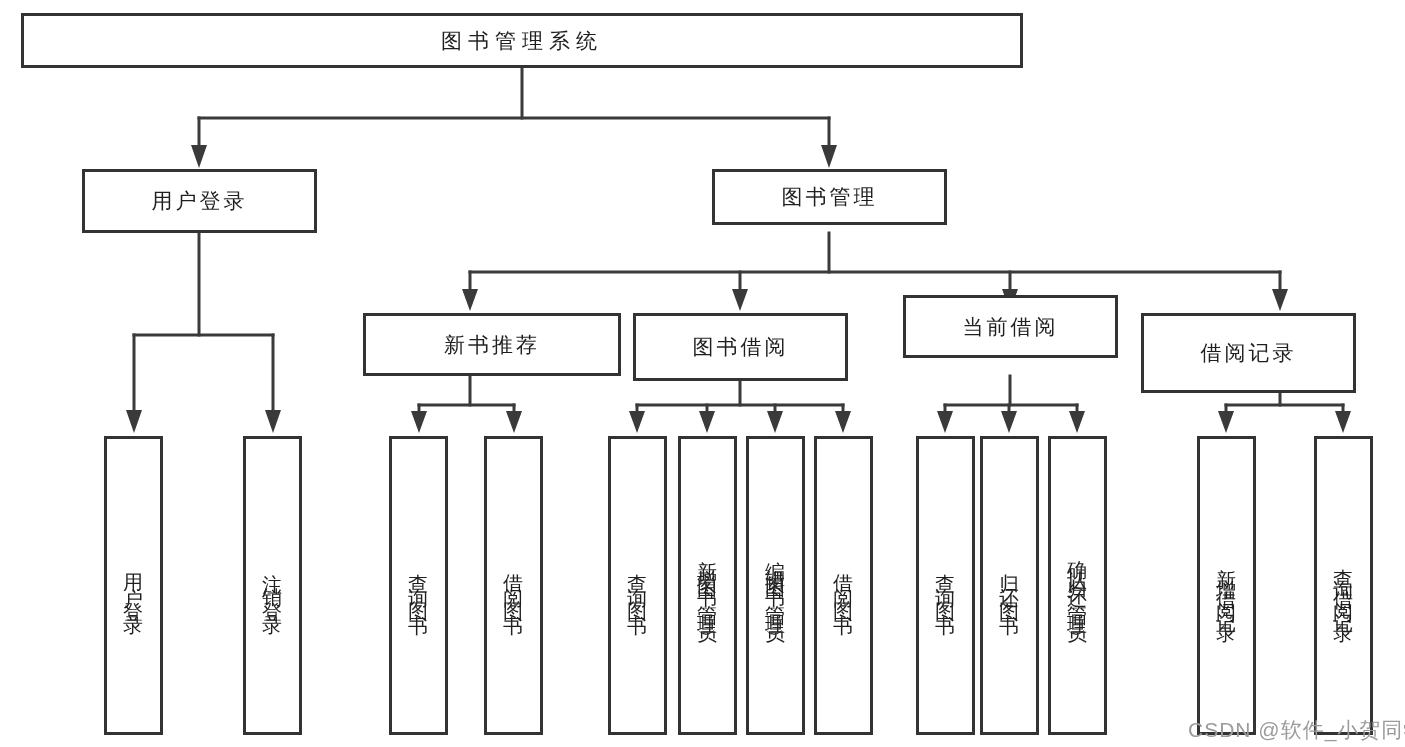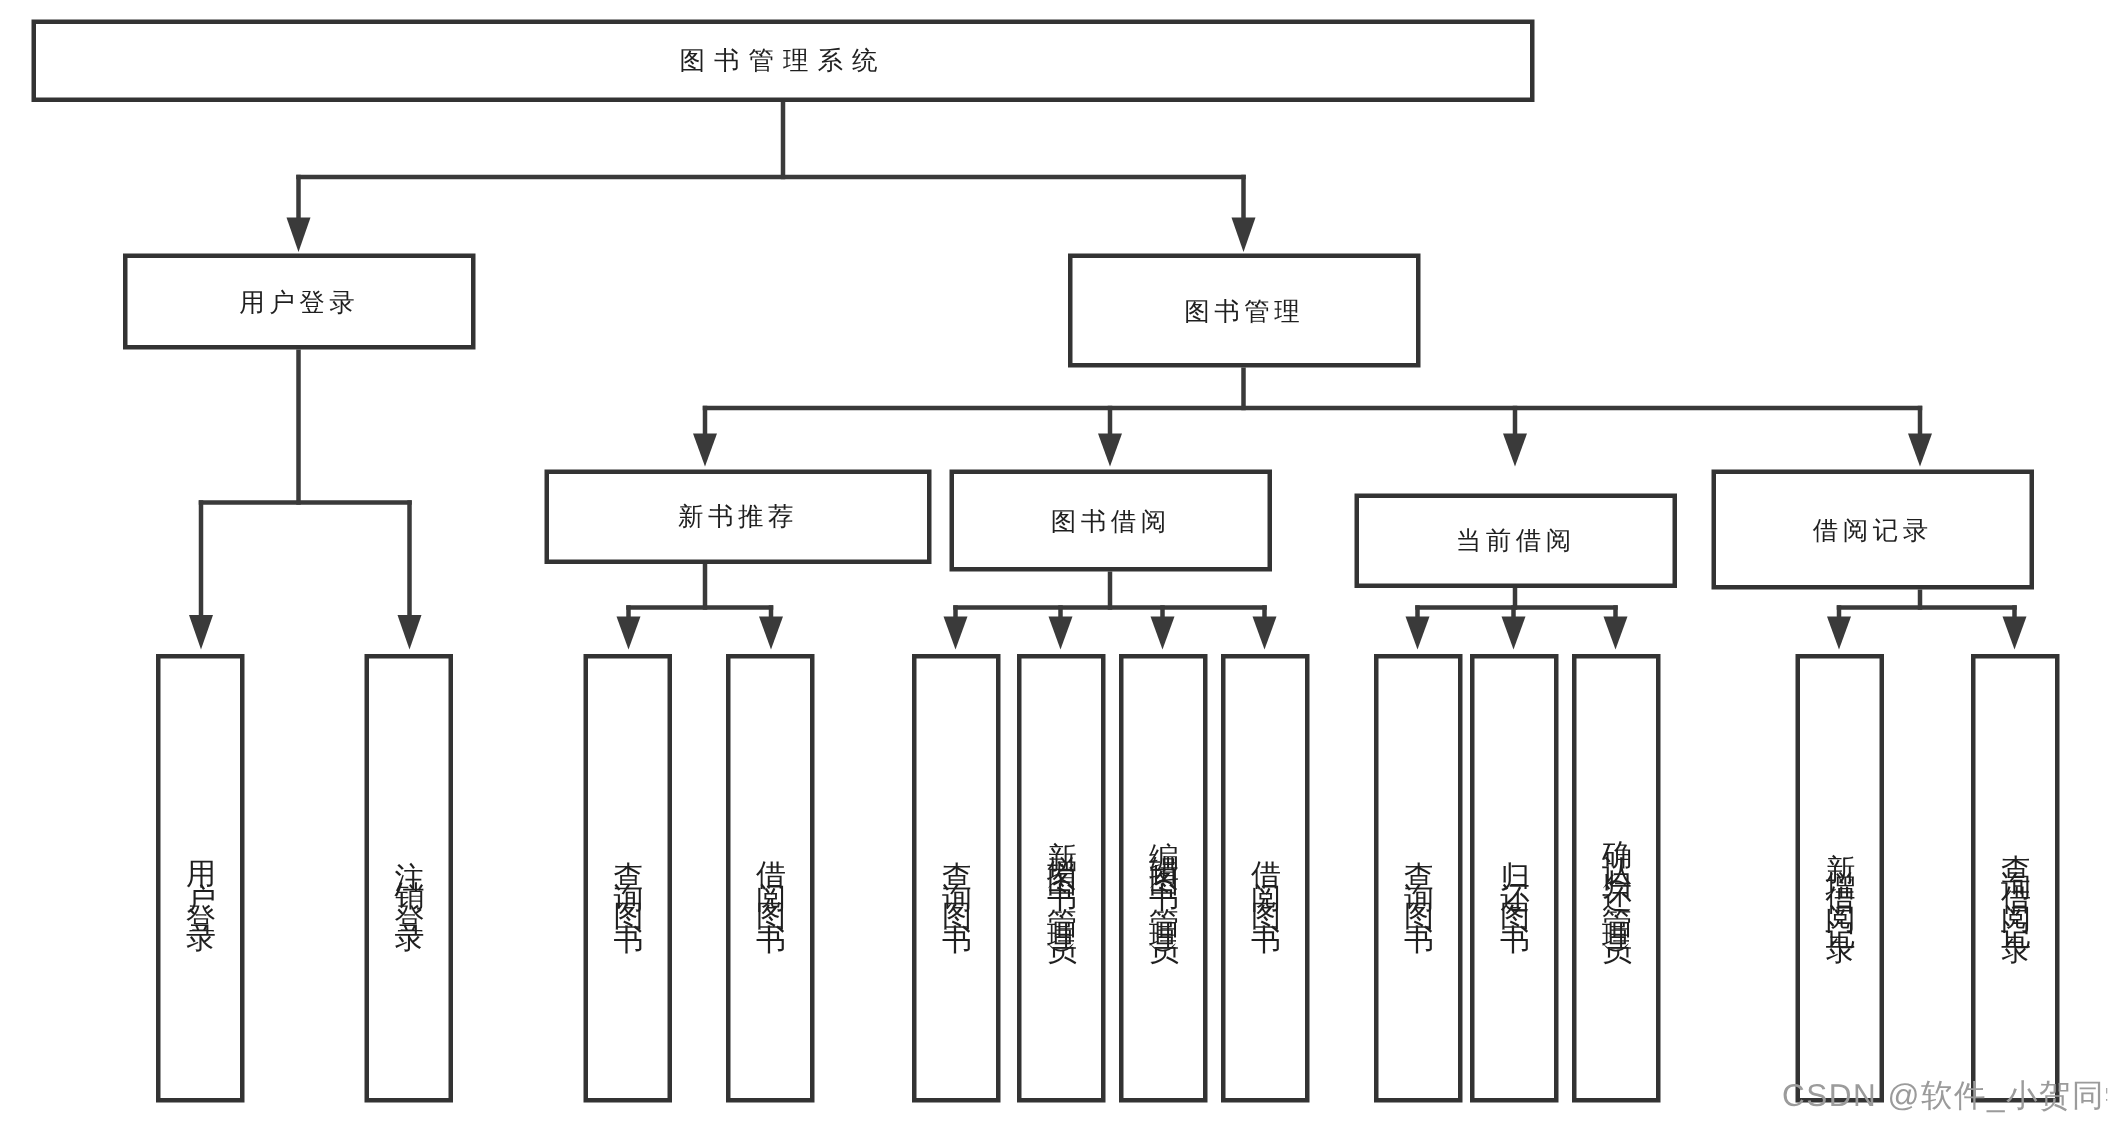--- a/index.html
+++ b/index.html
@@ -43,21 +43,21 @@
     box-sizing: border-box;
     background: #ffffff;
     border: 3px solid var(--border);
     display: flex;
     align-items: center;
     justify-content: center;
     color: var(--text);
     z-index: 2;
   }
   .hlabel {
-    font-size: 17px;
+    font-size: 21px;
     letter-spacing: 3px;
     white-space: nowrap;
   }
   .root .hlabel {
     letter-spacing: 6px;
   }
   .vtext {
     writing-mode: vertical-rl;
     text-orientation: mixed;
     font-size: 20px;
@@ -142,31 +142,31 @@
     <polygon points="1335,411 1351,411 1343,433"></polygon>
   </svg>
 
   <div class="node root" style="left:21px;top:13px;width:1002px;height:55px">
     <span class="hlabel">图书管理系统</span>
   </div>
 
   <div class="node" style="left:82px;top:169px;width:235px;height:64px">
     <span class="hlabel">用户登录</span>
   </div>
-  <div class="node" style="left:712px;top:169px;width:235px;height:76px">
+  <div class="node" style="left:712px;top:169px;width:235px;height:56px">
     <span class="hlabel">图书管理</span>
   </div>
 
   <div class="node" style="left:363px;top:313px;width:258px;height:63px">
     <span class="hlabel">新书推荐</span>
   </div>
   <div class="node" style="left:633px;top:313px;width:215px;height:68px">
     <span class="hlabel">图书借阅</span>
   </div>
-  <div class="node" style="left:903px;top:329px;width:215px;height:63px">
+  <div class="node" style="left:903px;top:295px;width:215px;height:63px">
     <span class="hlabel">当前借阅</span>
   </div>
   <div class="node" style="left:1141px;top:313px;width:215px;height:80px">
     <span class="hlabel">借阅记录</span>
   </div>
 
   <div class="node" style="left:104px;top:436px;width:59px;height:299px">
     <span class="vtext" style="letter-spacing: 14px;">用户登录</span>
   </div>
   <div class="node" style="left:243px;top:436px;width:59px;height:299px">

